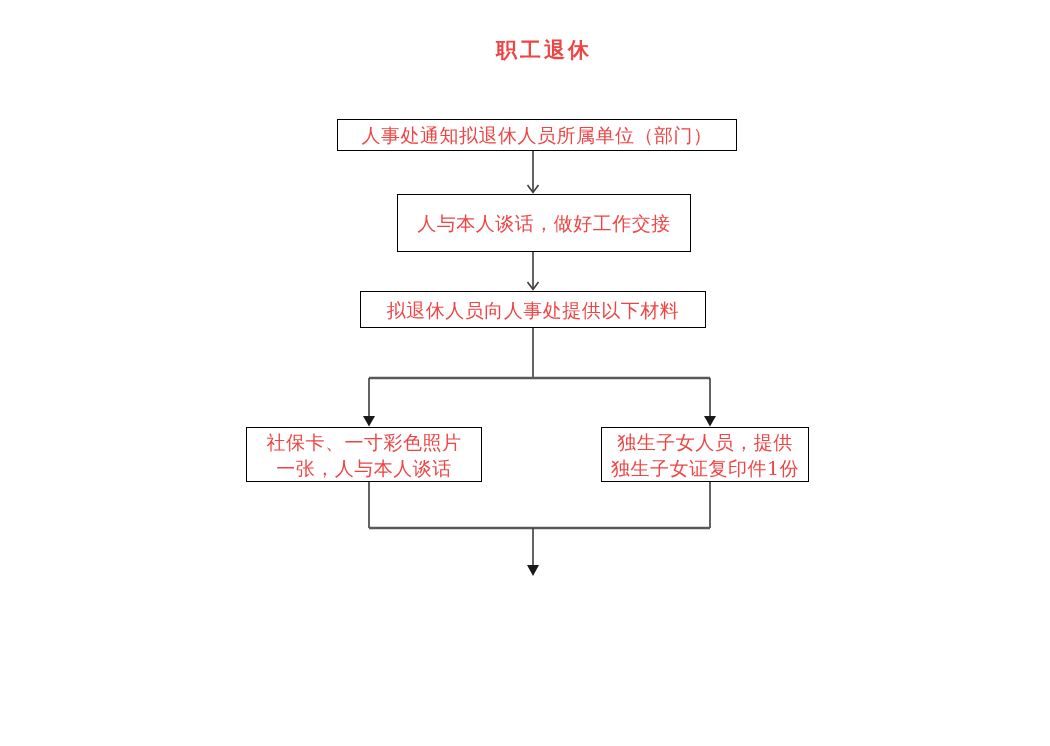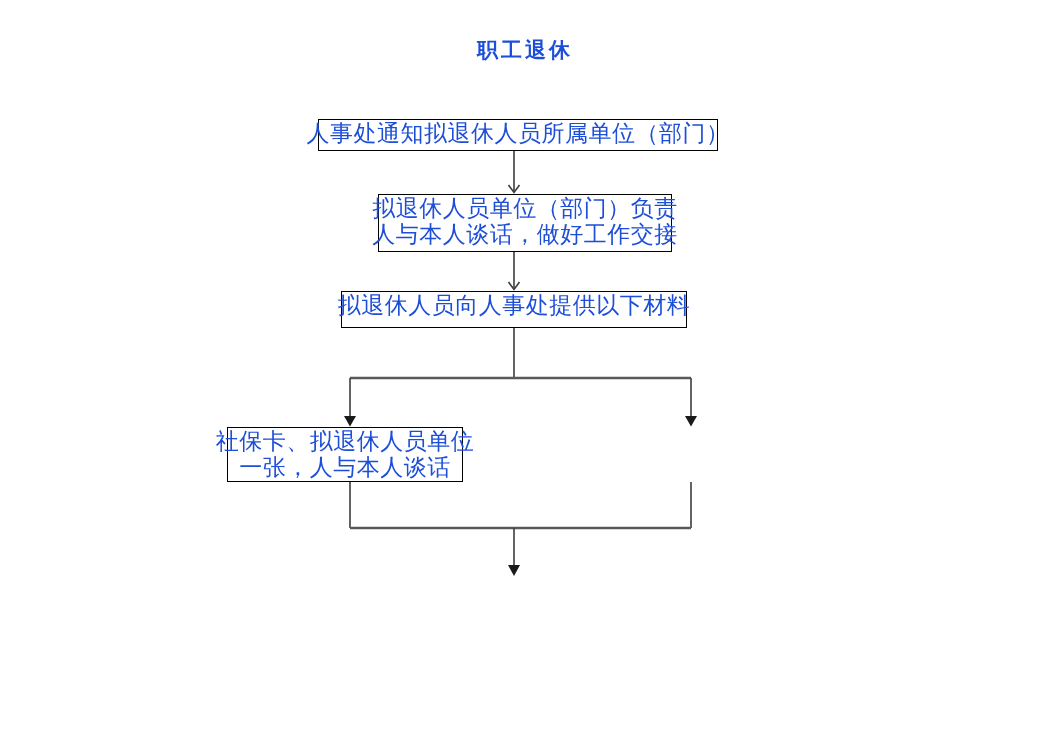--- a/index.html
+++ b/index.html
@@ -6,22 +6,23 @@
     margin: 0;
     padding: 0;
     background: #ffffff;
   }
   .canvas {
     position: relative;
     width: 846px;
     height: 746px;
     background: #ffffff;
     font-family: "DejaVu Serif", "Liberation Serif", serif;
-    color: #1d4ed8;
+    color: #ef4444;
     overflow: hidden;
+    margin-left: 19px;
   }
   .flow-title {
     position: absolute;
     top: 36px;
     left: 0;
     width: 1050px;
     text-align: center;
     font-size: 21px;
     font-weight: bold;
     letter-spacing: 3px;
@@ -34,24 +35,24 @@
     height: 746px;
     pointer-events: none;
   }
   .node {
     position: absolute;
     box-sizing: border-box;
     border: 1.5px solid #000000;
     background: #ffffff;
     display: flex;
     flex-direction: column;
-    justify-content: flex-start;
+    justify-content: center;
     align-items: center;
     text-align: center;
-    font-size: 23px;
+    font-size: 19px;
     line-height: 26px;
     letter-spacing: 0.5px;
     white-space: nowrap;
   }
   .node span { display: block; }
   .node-step1  { left: 318px; top: 119px; width: 400px; height: 32px; }
   .node-step2  { left: 378px; top: 194px; width: 294px; height: 58px; }
   .node-step3  { left: 341px; top: 291px; width: 346px; height: 37px; }
   .node-left   { left: 227px; top: 427px; width: 236px; height: 55px; }
   .node-right  { left: 582px; top: 427px; width: 208px; height: 55px; }
@@ -84,28 +85,31 @@
     <line x1="350" y1="528" x2="691" y2="528" stroke="#595959" stroke-width="2.4"></line>
     <line x1="514" y1="528" x2="514" y2="567" stroke="#3d3d3d" stroke-width="1.6"></line>
     <polygon points="508,565 520,565 514,576" fill="#1a1a1a"></polygon>
   </svg>
 
   <div class="node node-step1">
     <span>人事处通知拟退休人员所属单位（部门）</span>
   </div>
 
   <div class="node node-step2">
-    <span>拟退休人员单位（部门）负责</span>
     <span>人与本人谈话，做好工作交接</span>
   </div>
 
   <div class="node node-step3">
     <span>拟退休人员向人事处提供以下材料</span>
   </div>
 
   <div class="node node-left">
-    <span>社保卡、拟退休人员单位</span>
+    <span>社保卡、一寸彩色照片</span>
     <span>一张，人与本人谈话</span>
   </div>
 
+  <div class="node node-right">
+    <span>独生子女人员，提供</span>
+    <span>独生子女证复印件1份</span>
+  </div>
 
 
 </div>
 
 </body></html>

